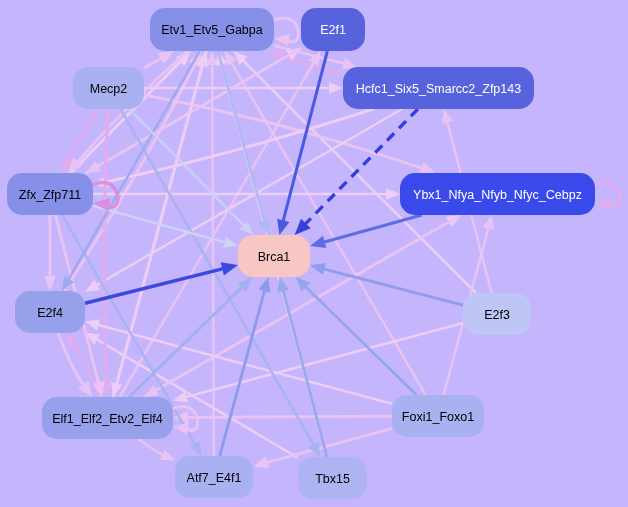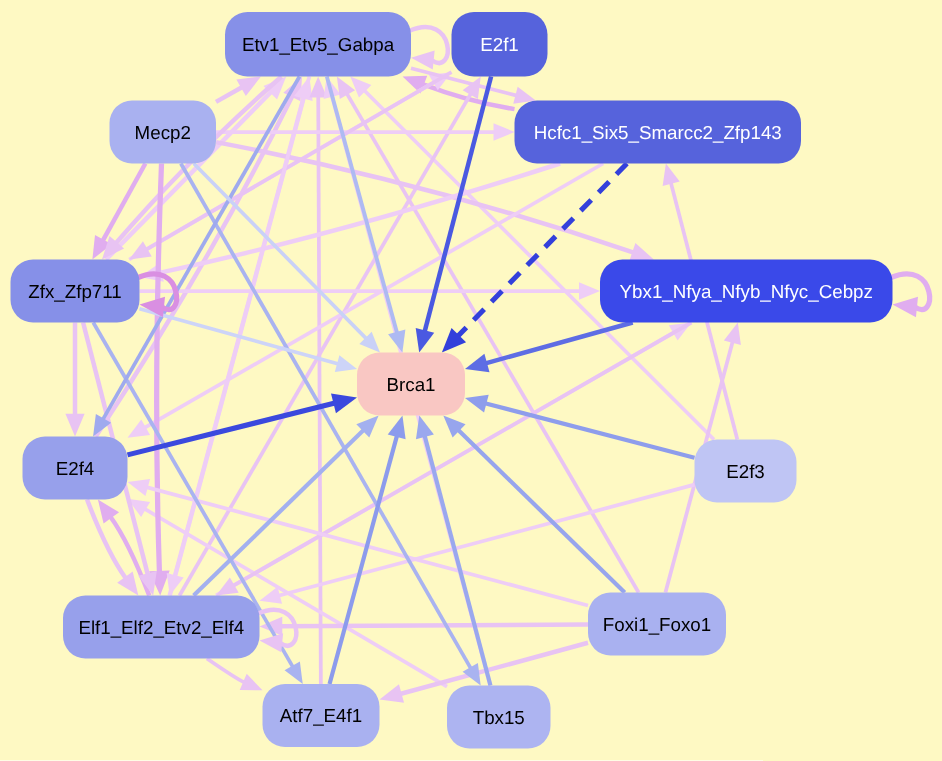--- a/index.html
+++ b/index.html
@@ -1,19 +1,19 @@
 <!DOCTYPE html>
 <html><head>
 <meta charset="utf-8">
 <style>
   html, body { margin: 0; padding: 0; background: #ffffff; }
   .graph-wrap {
     position: relative;
     width: 628px; height: 507px;
-    background: #fef9c3;
+    background: #c4b5fd;
     font-family: "Liberation Sans", sans-serif;
     overflow: hidden;
   }
   svg { display: block; }
   .node-label {
     font-family: "Liberation Sans", sans-serif;
     font-size: 12.5px;
     pointer-events: none;
   }
 </style>

